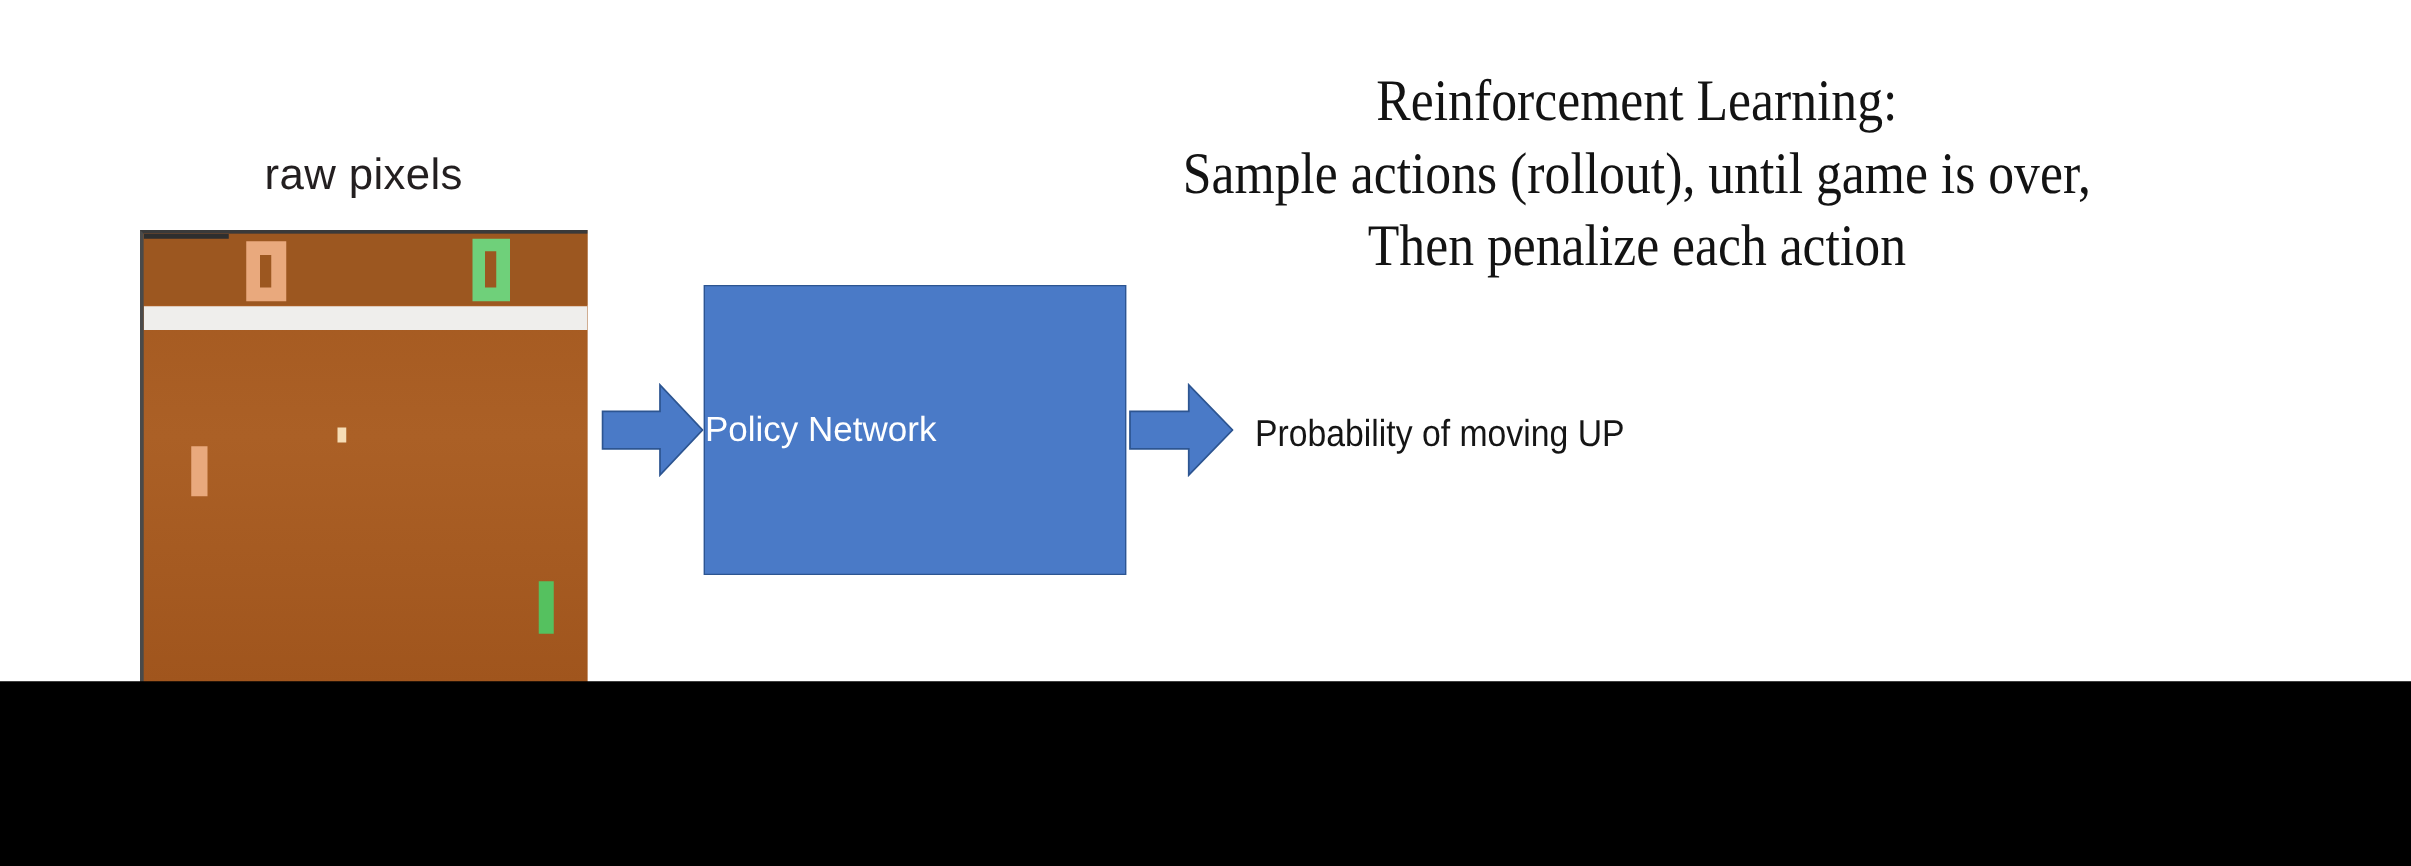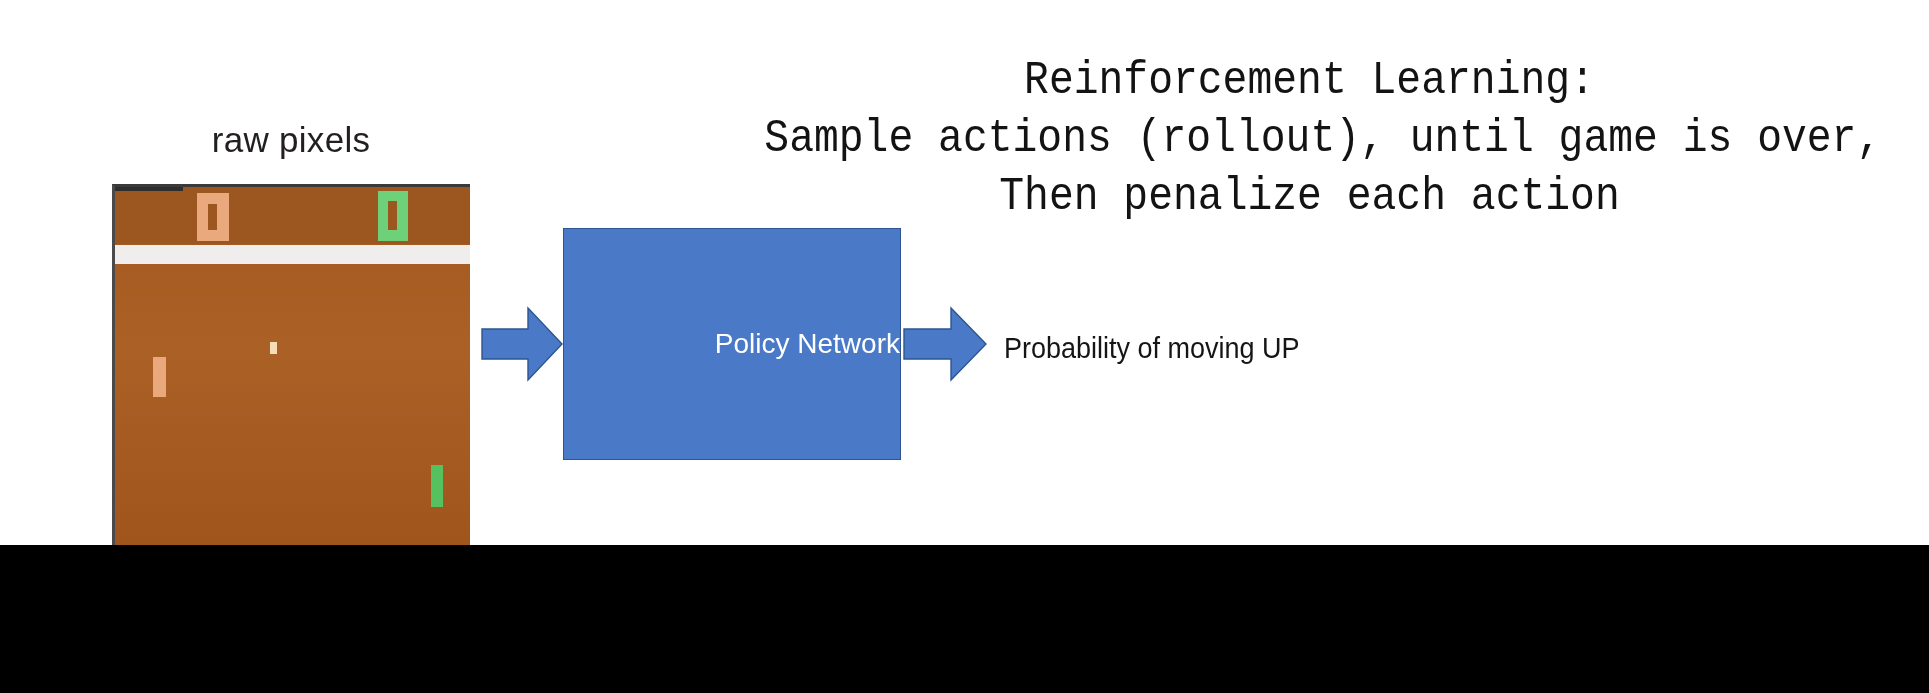--- a/index.html
+++ b/index.html
@@ -74,21 +74,21 @@
   .arrow svg{display:block;}
   .arrow-in{left:481px;top:306px;width:82px;height:76px;}
   .arrow-out{left:903px;top:306px;width:84px;height:76px;}
 
   
   .policy-box{
     position:absolute;left:563px;top:228px;width:338px;height:232px;
     background:#4a7ac7;
     border:1px solid #2d5591;
     box-sizing:border-box;
-    display:flex;align-items:center;justify-content:flex-end;
+    display:flex;align-items:center;justify-content:flex-start;
   }
   .policy-box-label{
     color:#ffffff;font-size:28px;
     font-family:"Liberation Sans","DejaVu Sans",sans-serif;
     white-space:nowrap;
   }
 
   
   .output-text{
     position:absolute;left:1004px;top:331px;
@@ -96,21 +96,21 @@
     font-family:"Liberation Sans Narrow","Liberation Sans","DejaVu Sans",sans-serif;
     transform:scaleX(.9);transform-origin:left center;
     white-space:nowrap;
   }
 
   
   .heading{
     position:absolute;left:690px;top:52px;width:1239px;
     text-align:center;
     color:#131313;
-    font-family:Liberation Mono, monospace;
+    font-family:Liberation Serif, serif;
   }
   .heading .hline{
     font-size:47px;line-height:58px;white-space:nowrap;
     transform:scaleX(.88);transform-origin:center center;
   }
   .heading .hline.l1{padding-left:0;}
   .heading .hline.l2{}
   .heading .hline.l3{}
 </style>
 </head>

